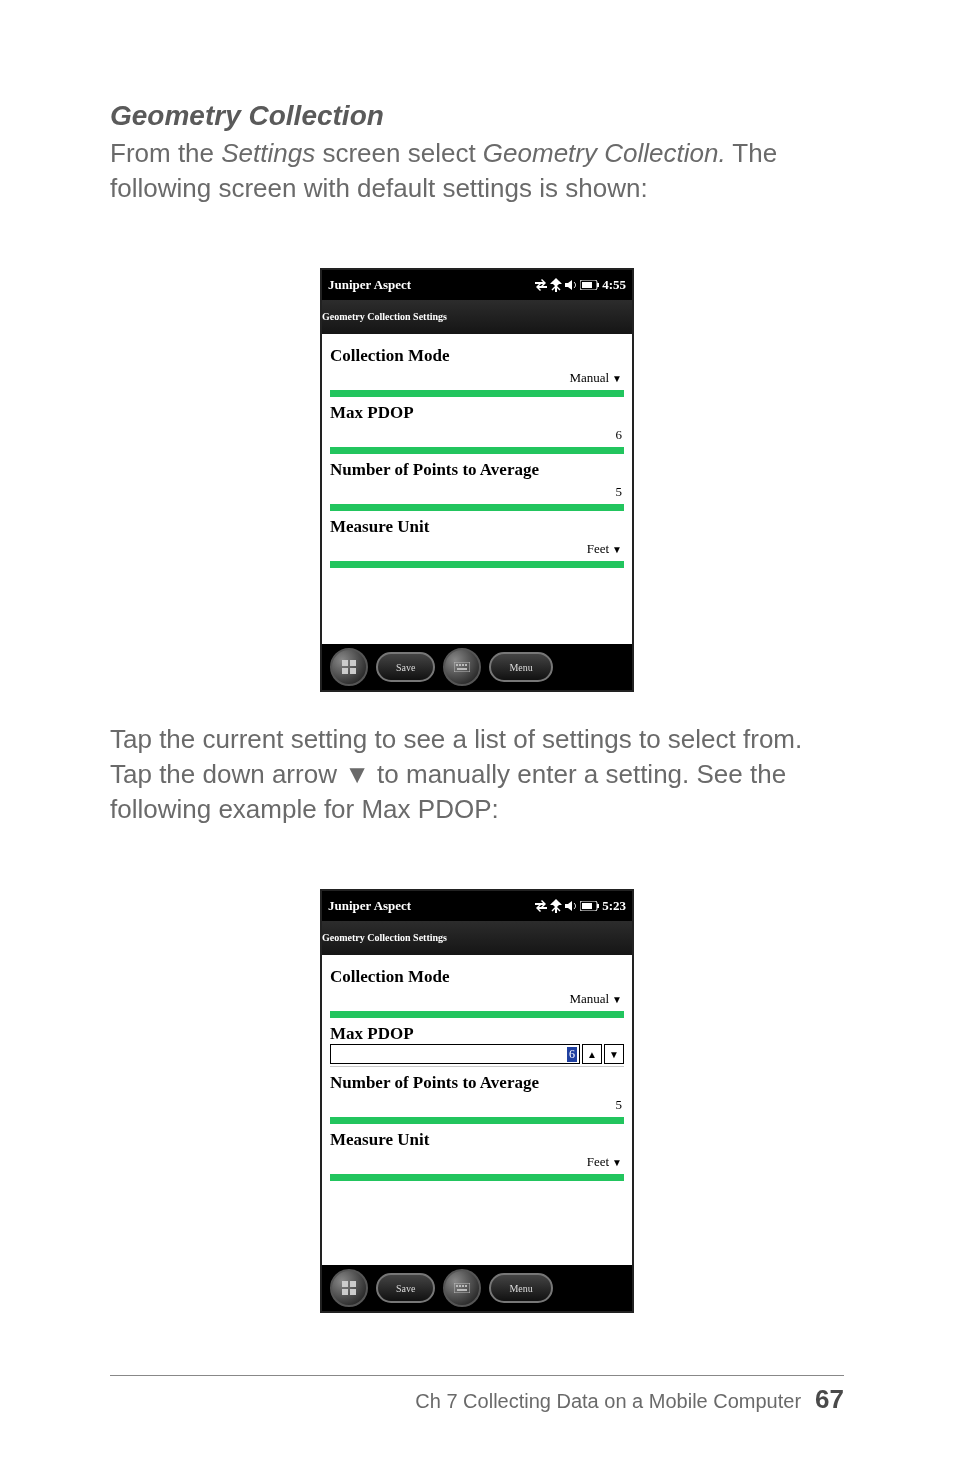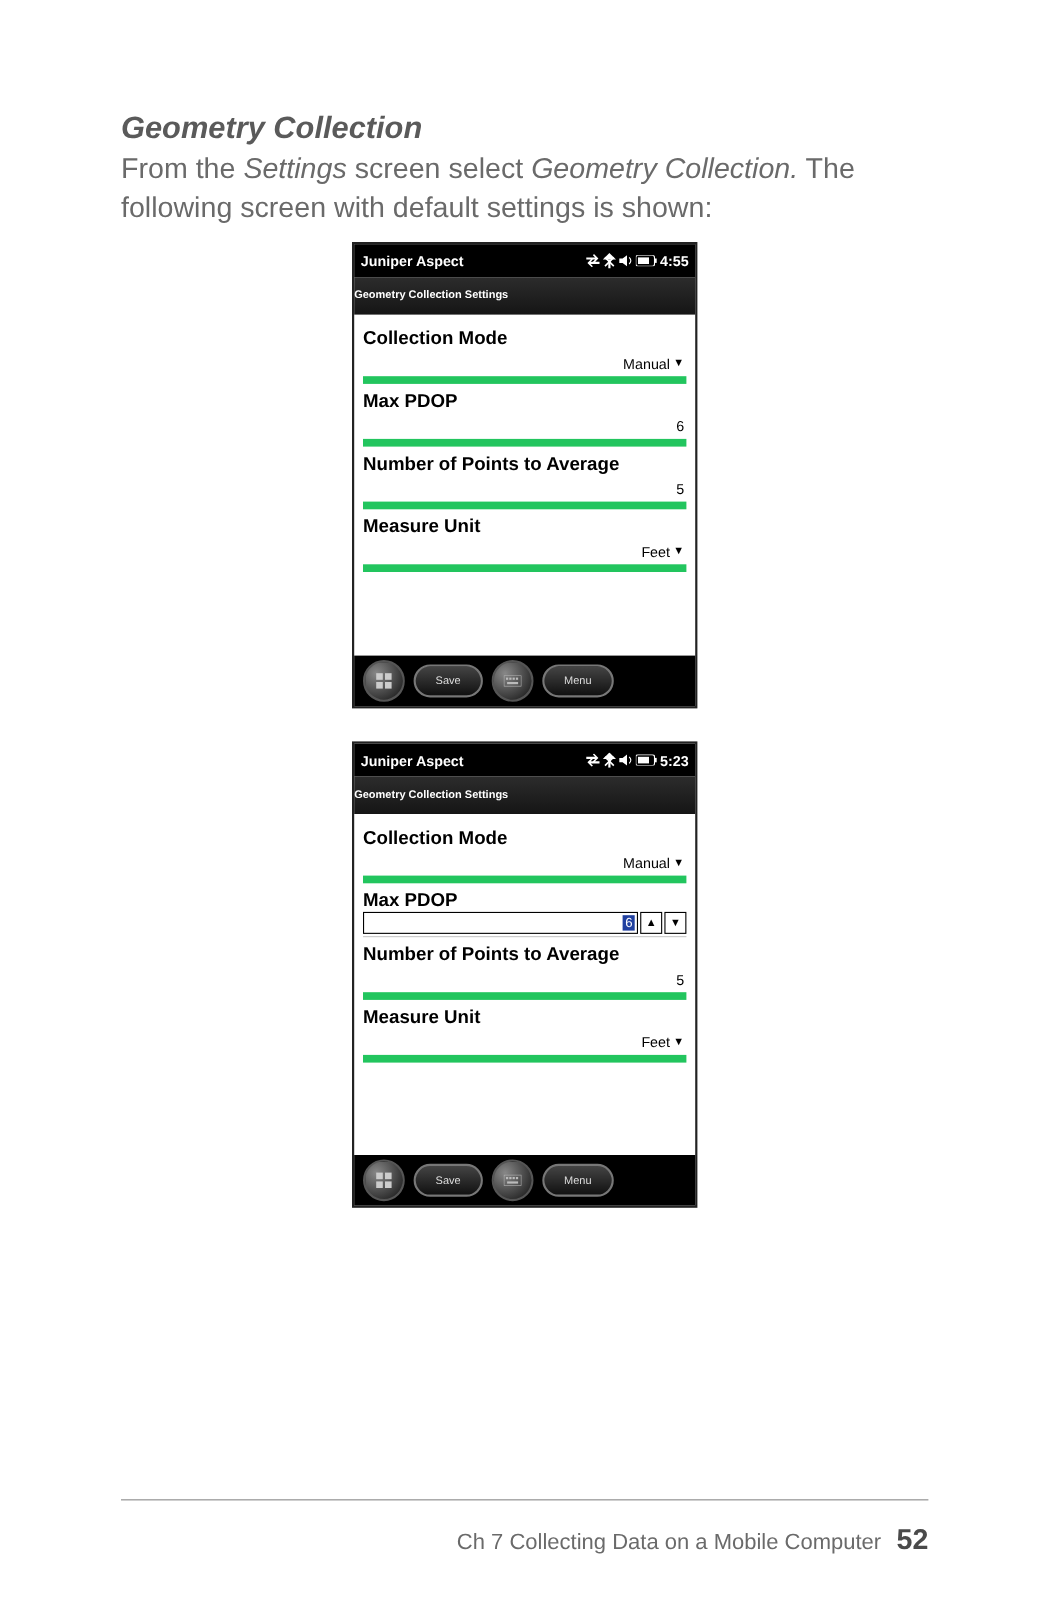--- a/index.html
+++ b/index.html
@@ -34,22 +34,23 @@
   }
   .screenshot-wrap {
     display: flex;
     justify-content: center;
     margin: 14px 0 30px 0;
   }
   .device {
     width: 310px;
     border: 2px solid #222;
     background: #fff;
-    font-family: Liberation Sans, sans-serif;
+    font-family: Liberation Serif, serif;
     color: #000;
+    margin-top: 48px;
   }
   .titlebar {
     background: #000;
     color: #fff;
     display: flex;
     align-items: center;
     height: 30px;
     padding: 0 6px;
     font-size: 13px;
     font-weight: bold;
@@ -152,21 +153,21 @@
     width:34px;height:34px;border-radius:50%;
     background:radial-gradient(circle at 30% 30%, #888, #111);
     border:2px solid #555;
     display:flex;align-items:center;justify-content:center;
     color:#ccc;font-size:10px;
   }
   .footer {
     position:absolute;
     left:110px; right:110px; bottom:60px;
     border-top:1px solid #888;
-    padding-top:20px;
+    padding-top:8px;
     display:flex;
     justify-content:flex-end;
     align-items:baseline;
     font-size:20px;
     color:#6a6a6a;
     gap:14px;
   }
   .footer .pg { font-weight:bold; font-size:26px; color:#4a4a4a; }
 </style>
 </head>
@@ -253,20 +254,23 @@
               <rect x="8" y="2" width="2" height="2" fill="#bbb"></rect>
               <rect x="11" y="2" width="2" height="2" fill="#bbb"></rect>
               <rect x="3" y="6" width="10" height="2" fill="#bbb"></rect>
             </svg>
         </div>
         <div class="pillbtn">Menu</div>
       </div>
     </div>
   </div>
 
+  <div class="body-text">
+    <span>Tap the current setting to see a list of settings to select from. Tap the down arrow </span><span>▼</span><span> to manually enter a setting. See the following example for Max PDOP:</span>
+  </div>
 
   <div class="screenshot-wrap">
     <div class="device">
       <div class="titlebar">
         <span class="tleft">Juniper Aspect</span>
         <span class="ticons">
           <span class="ticon-box">
             <svg width="14" height="12" viewBox="0 0 14 12">
                 <path d="M1 3h8l-2-2 1-1 4 4-4 4-1-1 2-2H1z M13 9H5l2 2-1 1-4-4 4-4 1 1-2 2h8z" fill="#fff"></path>
               </svg>
@@ -340,16 +344,16 @@
               <rect x="3" y="6" width="10" height="2" fill="#bbb"></rect>
             </svg>
         </div>
         <div class="pillbtn">Menu</div>
       </div>
     </div>
   </div>
 
   <div class="footer">
     <span>Ch 7   Collecting Data on a Mobile Computer</span>
-    <span class="pg">52</span>
+    <span class="pg">67</span>
   </div>
 
 </div>
 
 </body></html>

